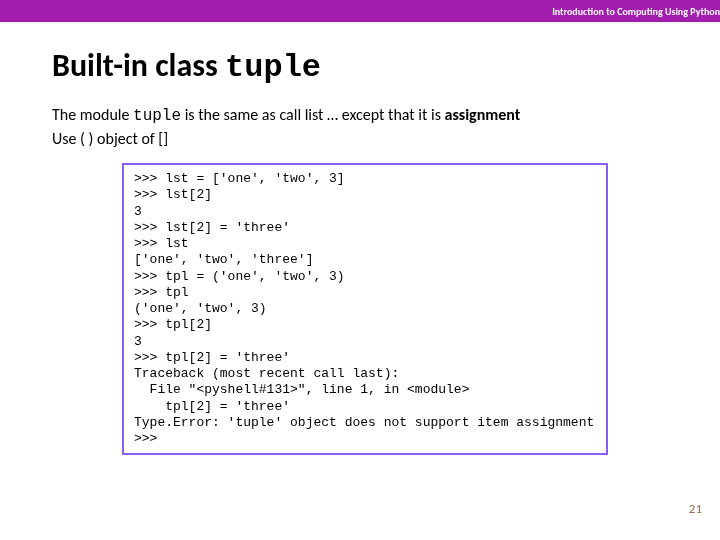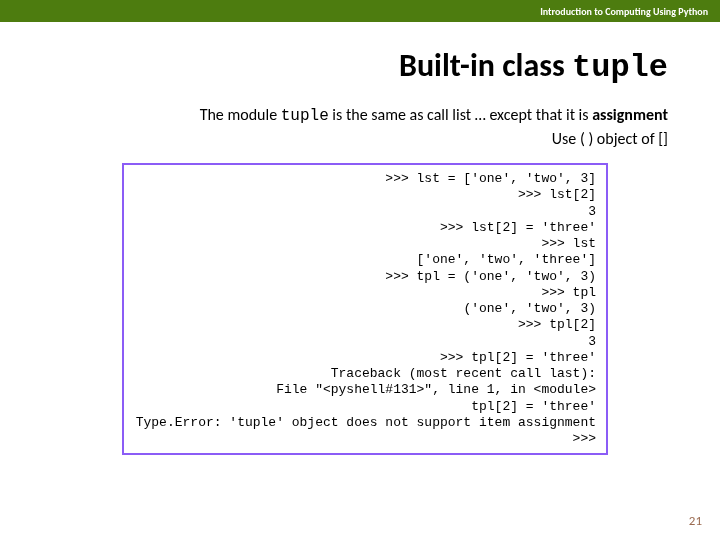--- a/index.html
+++ b/index.html
@@ -5,35 +5,33 @@
   * { margin: 0; padding: 0; box-sizing: border-box; }
   body {
     width: 720px;
     height: 540px;
     background: #fff;
     font-family: Calibri, Arial, sans-serif;
     position: relative;
     overflow: hidden;
   }
   .topbar {
-    background: #4d7c0f;
+    background: #a21caf;
     height: 22px;
     display: flex;
     align-items: center;
     justify-content: flex-end;
-    padding-right: 12px;
   }
   .topbar span {
     color: #fff;
     font-size: 10px;
     font-weight: 600;
   }
   .content {
     padding: 24px 52px 0 52px;
-    text-align: right;
   }
   h1 {
     font-size: 32px;
     font-weight: 700;
     color: #000;
     margin-bottom: 18px;
   }
   h1 .mono { font-family: "Courier New", monospace; }
   .intro {
     font-size: 16px;
@@ -54,21 +52,21 @@
     color: #000;
   }
   .why {
     font-size: 16px;
     color: #000;
     margin-top: 16px;
     padding-left: 14px;
   }
   .pagenum {
     position: absolute;
-    bottom: 12px;
+    bottom: 24px;
     right: 18px;
     font-size: 13px;
     color: #9a6a50;
   }
 </style>
 </head>
 <body>
 
 <div class="topbar">
   <span>Introduction to Computing Using Python</span>

